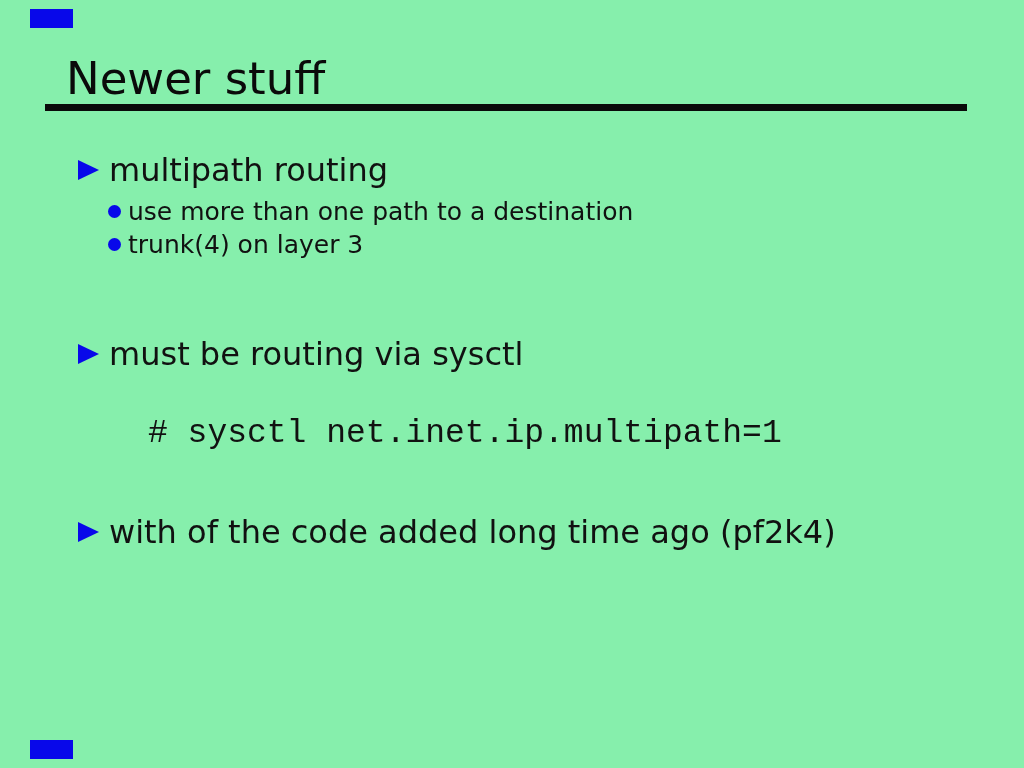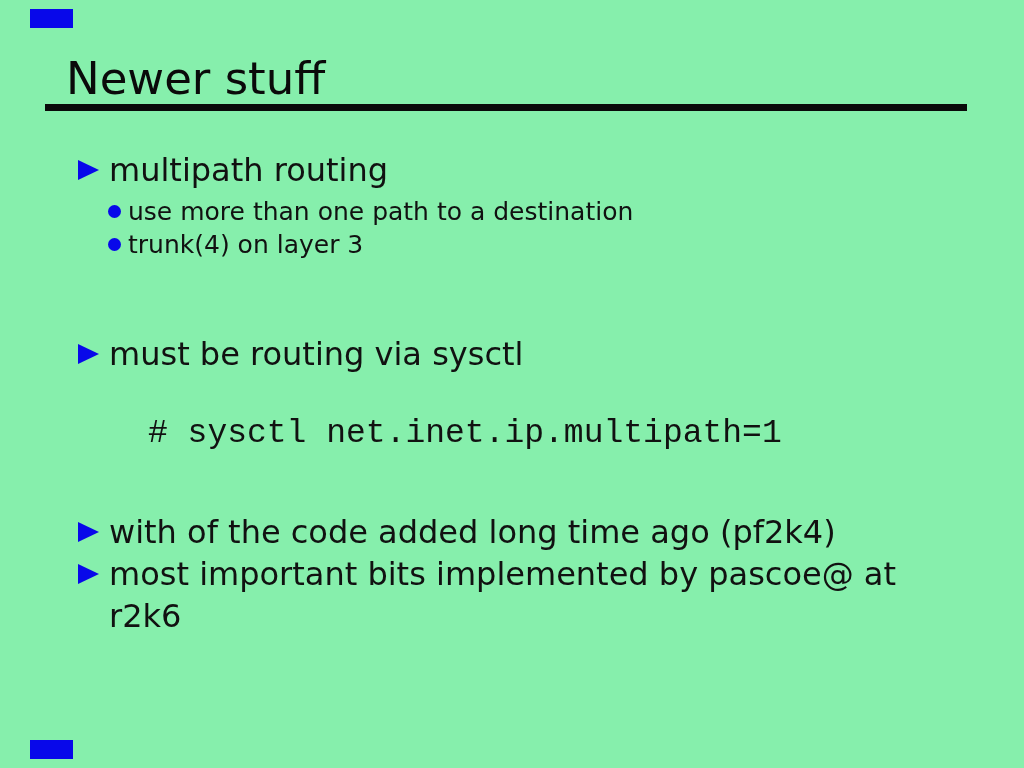--- a/index.html
+++ b/index.html
@@ -124,20 +124,16 @@
     <span class="txt">must be routing via sysctl</span>
   </div>
 
   <div class="code-line"># sysctl net.inet.ip.multipath=1</div>
 
   <div class="item l1" style="top:512px">
     <span class="tri"></span>
     <span class="txt">with of the code added long time ago (pf2k4)</span>
   </div>
 
-  <div class="item l1 wrap-item" style="top:554px">
-    <span class="tri"></span>
-    <span class="txt">most important bits implemented by pascoe@ at r2k6</span>
-  </div>
 
   <div class="corner-bar bottom"></div>
 
 </div>
 
 </body></html>

